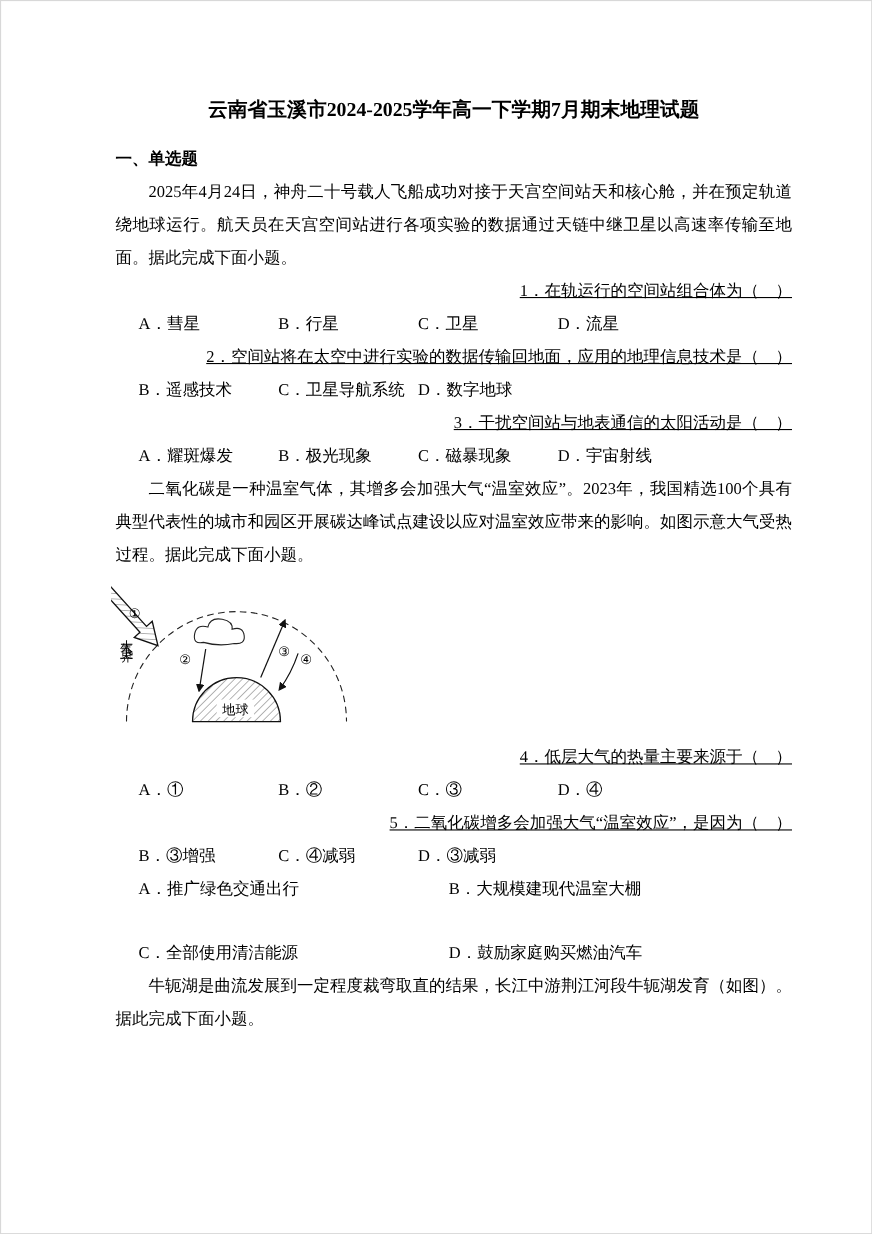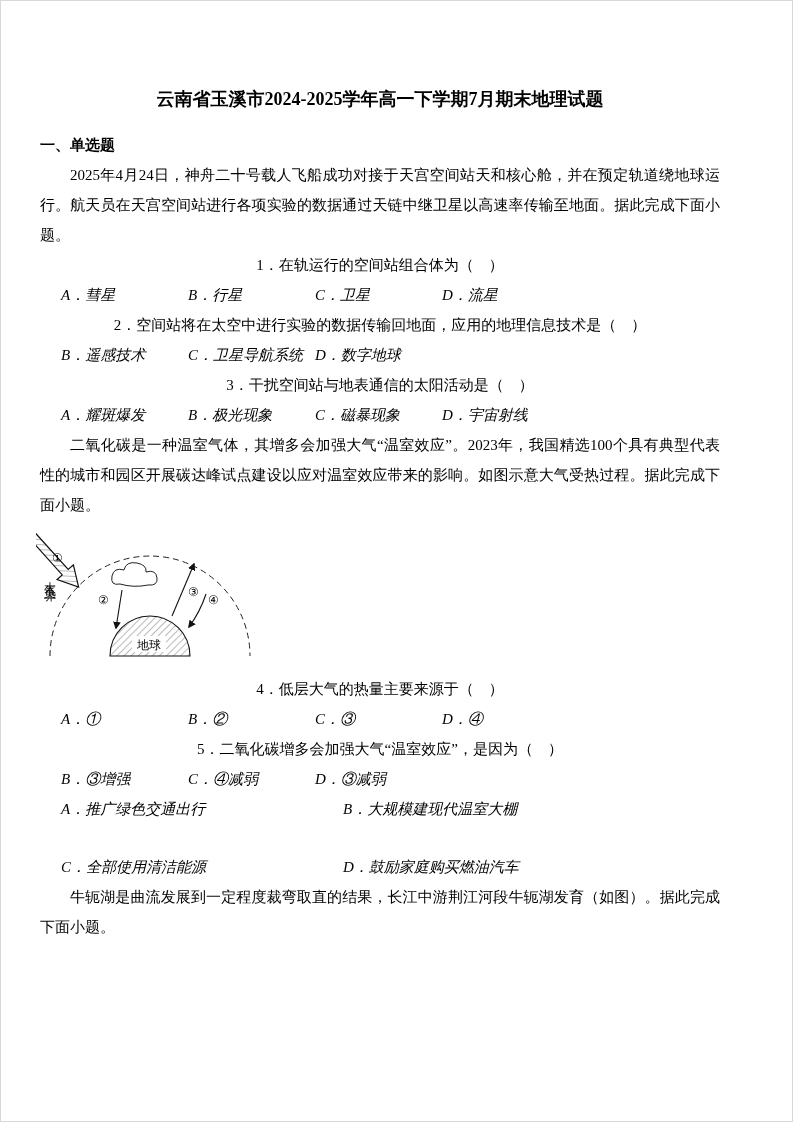--- a/index.html
+++ b/index.html
@@ -8,49 +8,49 @@
     width: 793px;
     min-height: 1122px;
     font-family: "Liberation Serif", "DejaVu Serif", serif;
     color: #000;
   }
   .page {
     width: 793px;
     min-height: 1122px;
     background: #fff;
     border: 1px solid #d8d8d8;
-    padding: 86px 72px 60px 39px;
+    padding: 86px 72px 60px 104px;
     font-size: 15px;
     line-height: 2.0;
   }
   .doc-title {
     text-align: center;
     font-size: 18px;
     font-weight: bold;
     line-height: 1.4;
     margin-bottom: 18px;
   }
   .section-heading {
     font-weight: bold;
   }
   .passage {
     text-indent: 2em;
     text-align: justify;
   }
-  .stem { text-align: center; }
+  .stem { text-align: right; text-decoration: underline; }
   .opts {
     display: grid;
     grid-template-columns: 127px 127px 127px auto;
     margin-left: 21px;
   }
   .opts.two-col {
     grid-template-columns: 254px auto;
     gap: 28px;
   }
-  .opts span { white-space: nowrap; font-style: italic; }
+  .opts span { white-space: nowrap; }
   .diagram-wrap {
     position: relative;
     width: 235px;
     height: 142px;
     margin: 4px 0 8px -4px;
   }
   .atmo-label {
     position: absolute;
     left: 8px;
     top: 48px;

